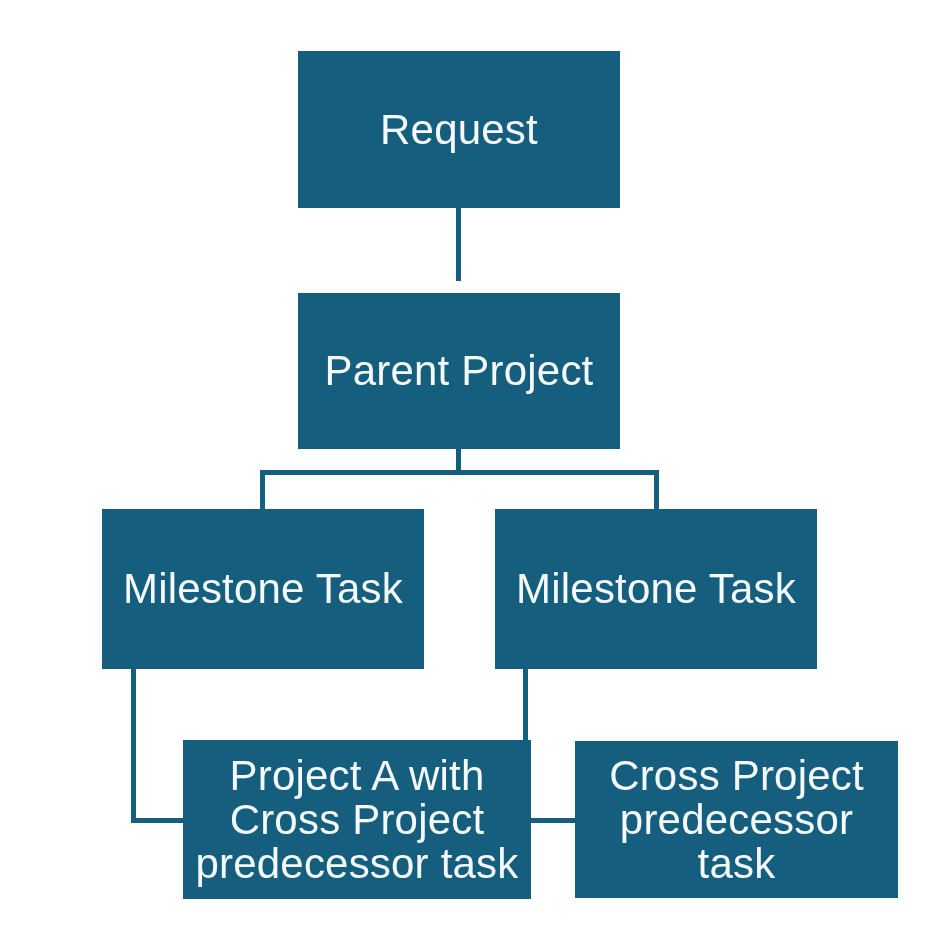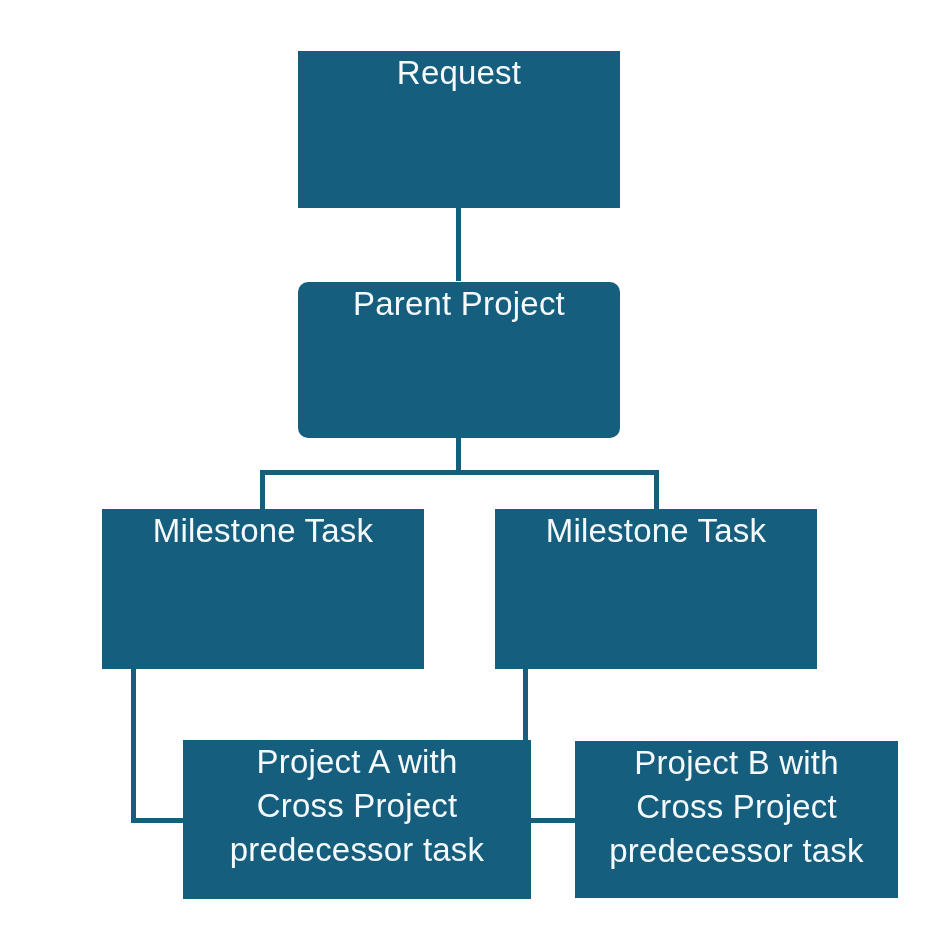--- a/index.html
+++ b/index.html
@@ -17,35 +17,35 @@
     background: var(--background, #ffffff);
     overflow: hidden;
   }
   .node {
     position: absolute;
     background: var(--node-fill, #165e7e);
     color: var(--text, #f4f9fb);
     display: flex;
     flex-direction: column;
     align-items: center;
-    justify-content: flex-start;
+    justify-content: center;
     text-align: center;
-    font-size: 33px;
+    font-size: 42px;
     line-height: 44px;
     letter-spacing: 0.2px;
     box-sizing: border-box;
   }
   .node .line { display: block; }
   .conn {
     position: absolute;
     background: var(--connector, #165e7e);
   }
   
   #node-request         { left: 298px; top: 51px;  width: 322px; height: 157px; }
-  #node-parent-project  { left: 298px; top: 282px; width: 322px; height: 156px; border-radius: 10px; }
+  #node-parent-project  { left: 298px; top: 293px; width: 322px; height: 156px; }
   #node-milestone-left  { left: 102px; top: 509px; width: 322px; height: 160px; }
   #node-milestone-right { left: 495px; top: 509px; width: 322px; height: 160px; }
   #node-project-a       { left: 183px; top: 740px; width: 348px; height: 159px; }
   #node-project-b       { left: 575px; top: 741px; width: 323px; height: 157px; }
   
   #conn-request-parent      { left: 456px; top: 206px; width: 5px;   height: 75px; }
   #conn-parent-stem         { left: 456px; top: 437px; width: 5px;   height: 37px; }
   #conn-branch-rail         { left: 260px; top: 470px; width: 399px; height: 5px;  }
   #conn-branch-drop-left    { left: 260px; top: 470px; width: 5px;   height: 41px; }
   #conn-branch-drop-right   { left: 654px; top: 470px; width: 5px;   height: 41px; }
@@ -85,18 +85,17 @@
     <span class="line">Milestone Task</span>
   </div>
 
   <div class="node" id="node-project-a">
     <span class="line">Project A with</span>
     <span class="line">Cross Project</span>
     <span class="line">predecessor task</span>
   </div>
 
   <div class="node" id="node-project-b">
-    <span class="line">Project B with</span>
     <span class="line">Cross Project</span>
     <span class="line">predecessor task</span>
   </div>
 
 </div>
 
 </body></html>

